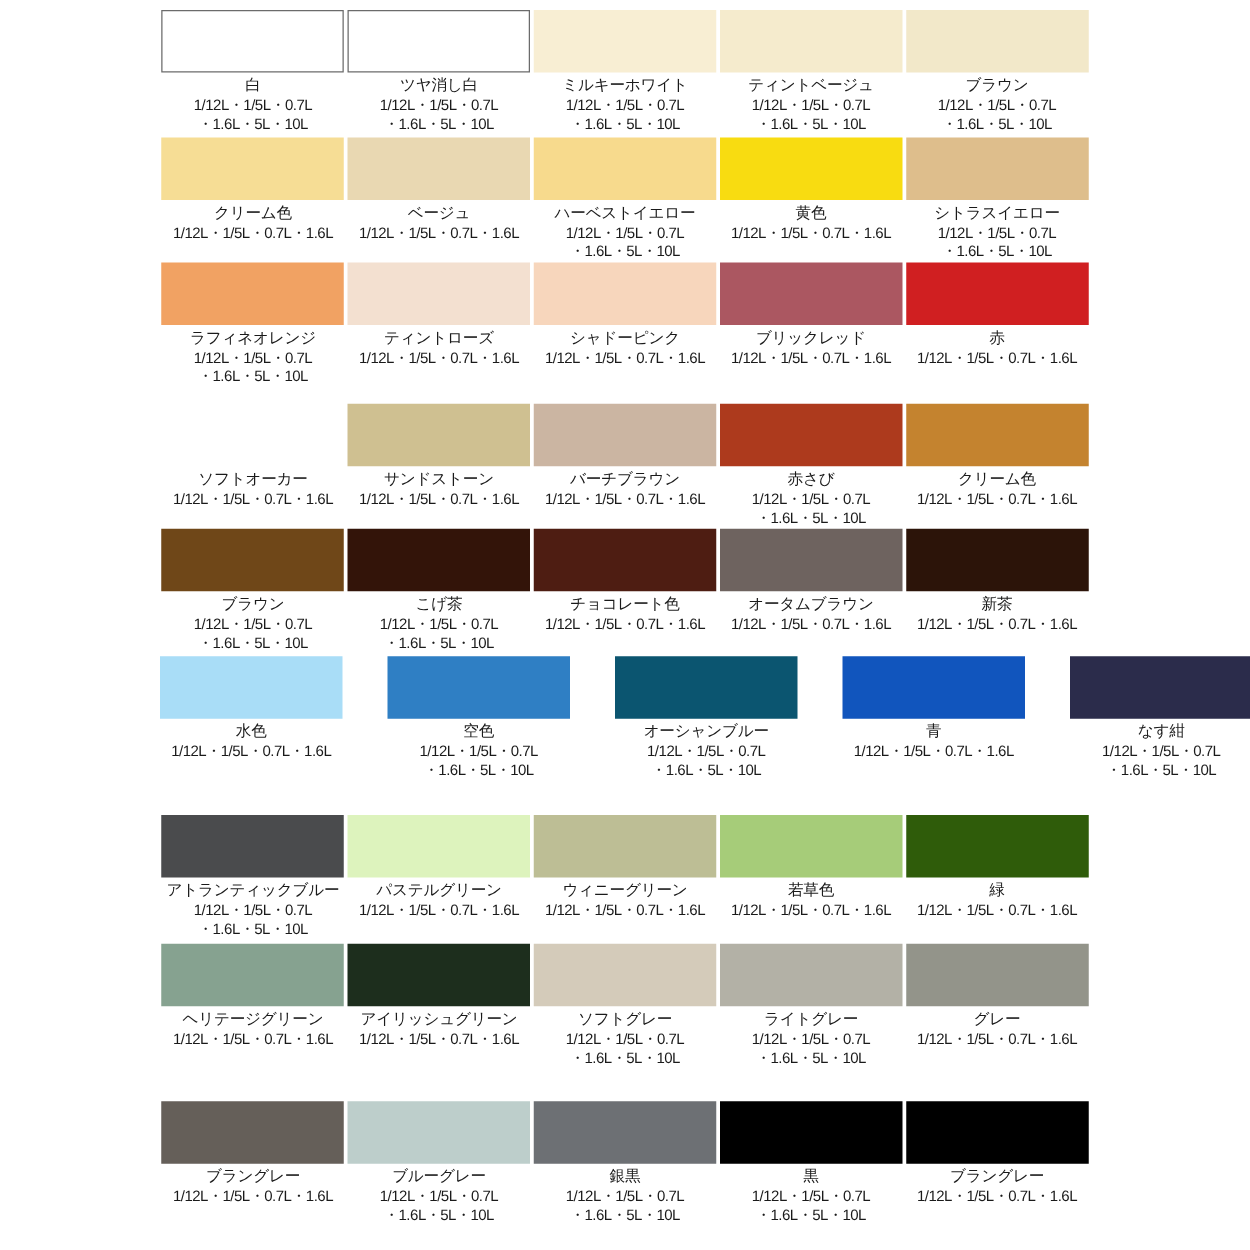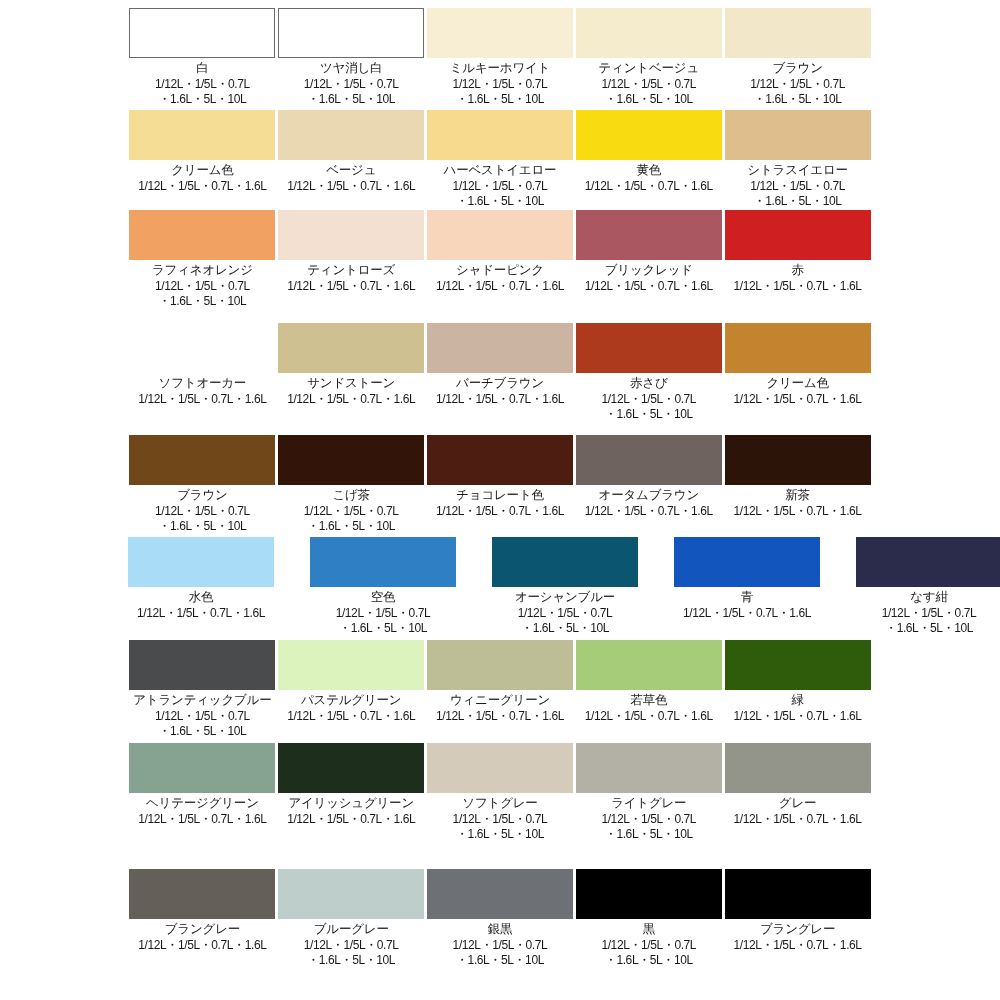--- a/index.html
+++ b/index.html
@@ -166,21 +166,21 @@
           <div class="swatch" style="background: rgb(171, 87, 97);"></div>
           <div class="name">ブリックレッド</div>
           <div class="sizes">1/12L・1/5L・0.7L・1.6L</div>
         </div>
         <div class="cell">
           <div class="swatch" style="background: rgb(208, 31, 33);"></div>
           <div class="name">赤</div>
           <div class="sizes">1/12L・1/5L・0.7L・1.6L</div>
         </div>
       </div>
-      <div class="row" style="height: 112px;">
+      <div class="row" style="height: 100px;">
         <div class="cell">
           <div class="swatch"></div>
           <div class="name">ソフトオーカー</div>
           <div class="sizes">1/12L・1/5L・0.7L・1.6L</div>
         </div>
         <div class="cell">
           <div class="swatch" style="background: rgb(207, 192, 145);"></div>
           <div class="name">サンドストーン</div>
           <div class="sizes">1/12L・1/5L・0.7L・1.6L</div>
         </div>
@@ -253,21 +253,21 @@
           <div class="name">青</div>
           <div class="sizes">1/12L・1/5L・0.7L・1.6L</div>
         </div>
         <div class="cell">
           <div class="swatch" style="background: rgb(43, 44, 75);"></div>
           <div class="name">なす紺</div>
           <div class="sizes">1/12L・1/5L・0.7L
 ・1.6L・5L・10L</div>
         </div>
       </div>
-      <div class="row" style="height: 103px;">
+      <div class="row" style="height: 103px; margin-top: 24px;">
         <div class="cell">
           <div class="swatch" style="background: rgb(74, 75, 77);"></div>
           <div class="name">アトランティックブルー</div>
           <div class="sizes">1/12L・1/5L・0.7L
 ・1.6L・5L・10L</div>
         </div>
         <div class="cell">
           <div class="swatch" style="background: rgb(221, 243, 189);"></div>
           <div class="name">パステルグリーン</div>
           <div class="sizes">1/12L・1/5L・0.7L・1.6L</div>

